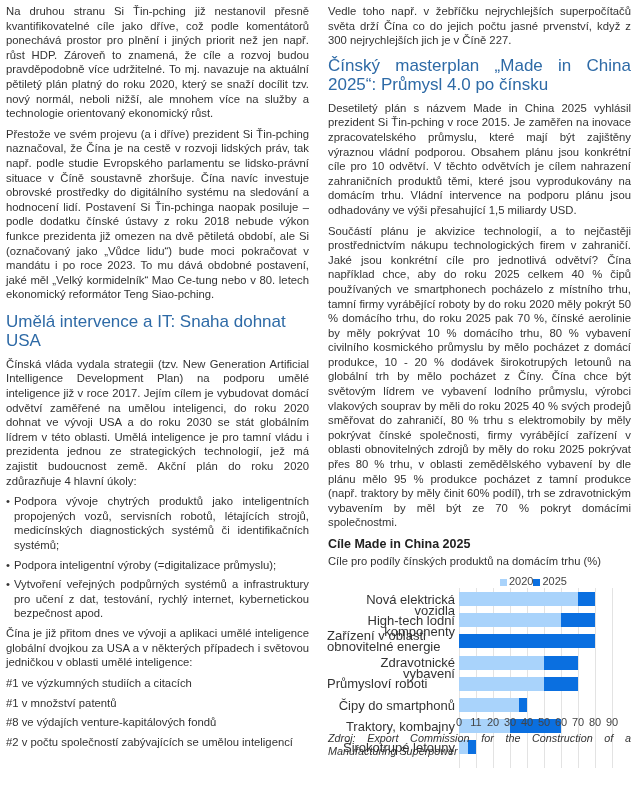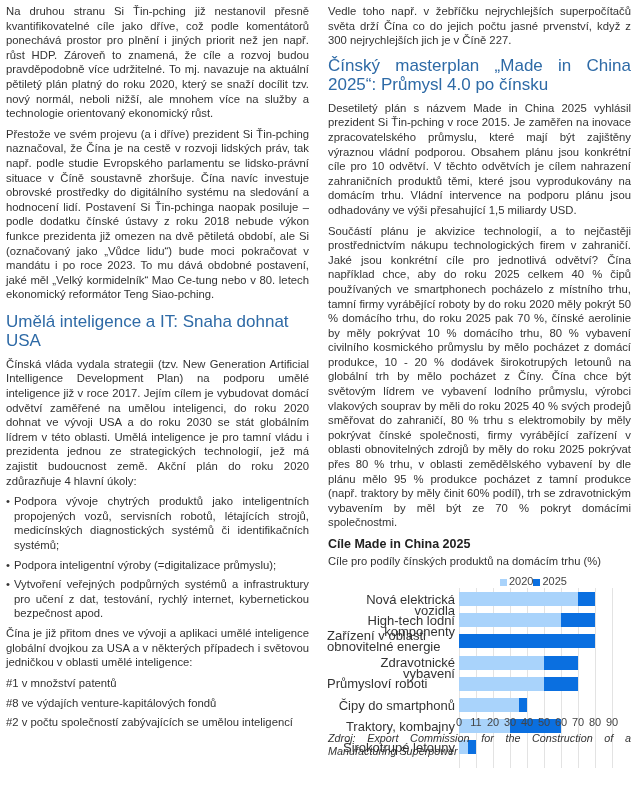--- a/index.html
+++ b/index.html
@@ -30,28 +30,29 @@
     .source { position: absolute; top: 196px; left: 0; width: 303px; font-style: italic; font-size: 10.8px; line-height: 13px; text-align: justify; text-align-last: left; color: #333; }
   </style>
 </head>
 <body>
 
 <div class="page">
 
   <div class="col col-left">
     <p>Na druhou stranu Si Ťin-pching již nestanovil přesně kvantifikovatelné cíle jako dříve, což podle komentátorů ponechává prostor pro plnění i jiných priorit než jen např. růst HDP. Zároveň to znamená, že cíle a rozvoj budou pravděpodobně více udržitelné. To mj. navazuje na aktuální pětiletý plán platný do roku 2020, který se snaží docílit tzv. nový normál, neboli nižší, ale mnohem více na služby a technologie orientovaný ekonomický růst.</p>
     <p>Přestože ve svém projevu (a i dříve) prezident Si Ťin-pching naznačoval, že Čína je na cestě v rozvoji lidských práv, tak např. podle studie Evropského parlamentu se lidsko-právní situace v Číně soustavně zhoršuje. Čína navíc investuje obrovské prostředky do digitálního systému na sledování a hodnocení lidí. Postavení Si Ťin-pchinga naopak posiluje – podle dodatku čínské ústavy z roku 2018 nebude výkon funkce prezidenta již omezen na dvě pětiletá období, ale Si (označovaný jako „Vůdce lidu“) bude moci pokračovat v mandátu i po roce 2023. To mu dává obdobné postavení, jaké měl „Velký kormidelník“ Mao Ce-tung nebo v 80. letech ekonomický reformátor Teng Siao-pching.</p>
-    <h2>Umělá inteligence a IT: Snaha dohnat USA</h2>
+    <h2>Umělá intervence a IT: Snaha dohnat USA</h2>
     <p>Čínská vláda vydala strategii (tzv. New Generation Artificial Intelligence Development Plan) na podporu umělé inteligence již v roce 2017. Jejím cílem je vybudovat domácí odvětví zaměřené na umělou inteligenci, do roku 2020 dohnat ve vývoji USA a do roku 2030 se stát globálním lídrem v této oblasti. Umělá inteligence je pro tamní vládu i prezidenta jednou ze strategických technologií, jež má zajistit budoucnost země. Akční plán do roku 2020 zdůrazňuje 4 hlavní úkoly:</p>
     <ul class="bullets">
       <li>Podpora vývoje chytrých produktů jako inteligentních propojených vozů, servisních robotů, létajících strojů, medicínských diagnostických systémů či identifikačních systémů;</li>
       <li>Podpora inteligentní výroby (=digitalizace průmyslu);</li>
       <li>Vytvoření veřejných podpůrných systémů a infrastruktury pro učení z dat, testování, rychlý internet, kybernetickou bezpečnost apod.</li>
     </ul>
     <p>Čína je již přitom dnes ve vývoji a aplikaci umělé inteligence globální dvojkou za USA a v některých případech i světovou jedničkou v oblasti umělé inteligence:</p>
+    <div class="rank">#1 ve výzkumných studiích a citacích</div>
     <div class="rank">#1 v množství patentů</div>
     <div class="rank">#8 ve výdajích venture-kapitálových fondů</div>
     <div class="rank">#2 v počtu společností zabývajících se umělou inteligencí</div>
 
   </div>
 
   <div class="col col-right">
     <p>Vedle toho např. v žebříčku nejrychlejších superpočítačů světa drží Čína co do jejich počtu jasné prvenství, když z 300 nejrychlejších jich je v Číně 227.</p>
     <h2>Čínský masterplan „Made in China 2025“: Průmysl 4.0 po čínsku</h2>
     <p>Desetiletý plán s názvem Made in China 2025 vyhlásil prezident Si Ťin-pching v roce 2015. Je zaměřen na inovace zpracovatelského průmyslu, které mají být zajištěny výraznou vládní podporou. Obsahem plánu jsou konkrétní cíle pro 10 odvětví. V těchto odvětvích je cílem nahrazení zahraničních produktů těmi, které jsou vyprodukovány na domácím trhu. Vládní intervence na podporu plánu jsou odhadovány ve výši přesahující 1,5 miliardy USD.</p>

